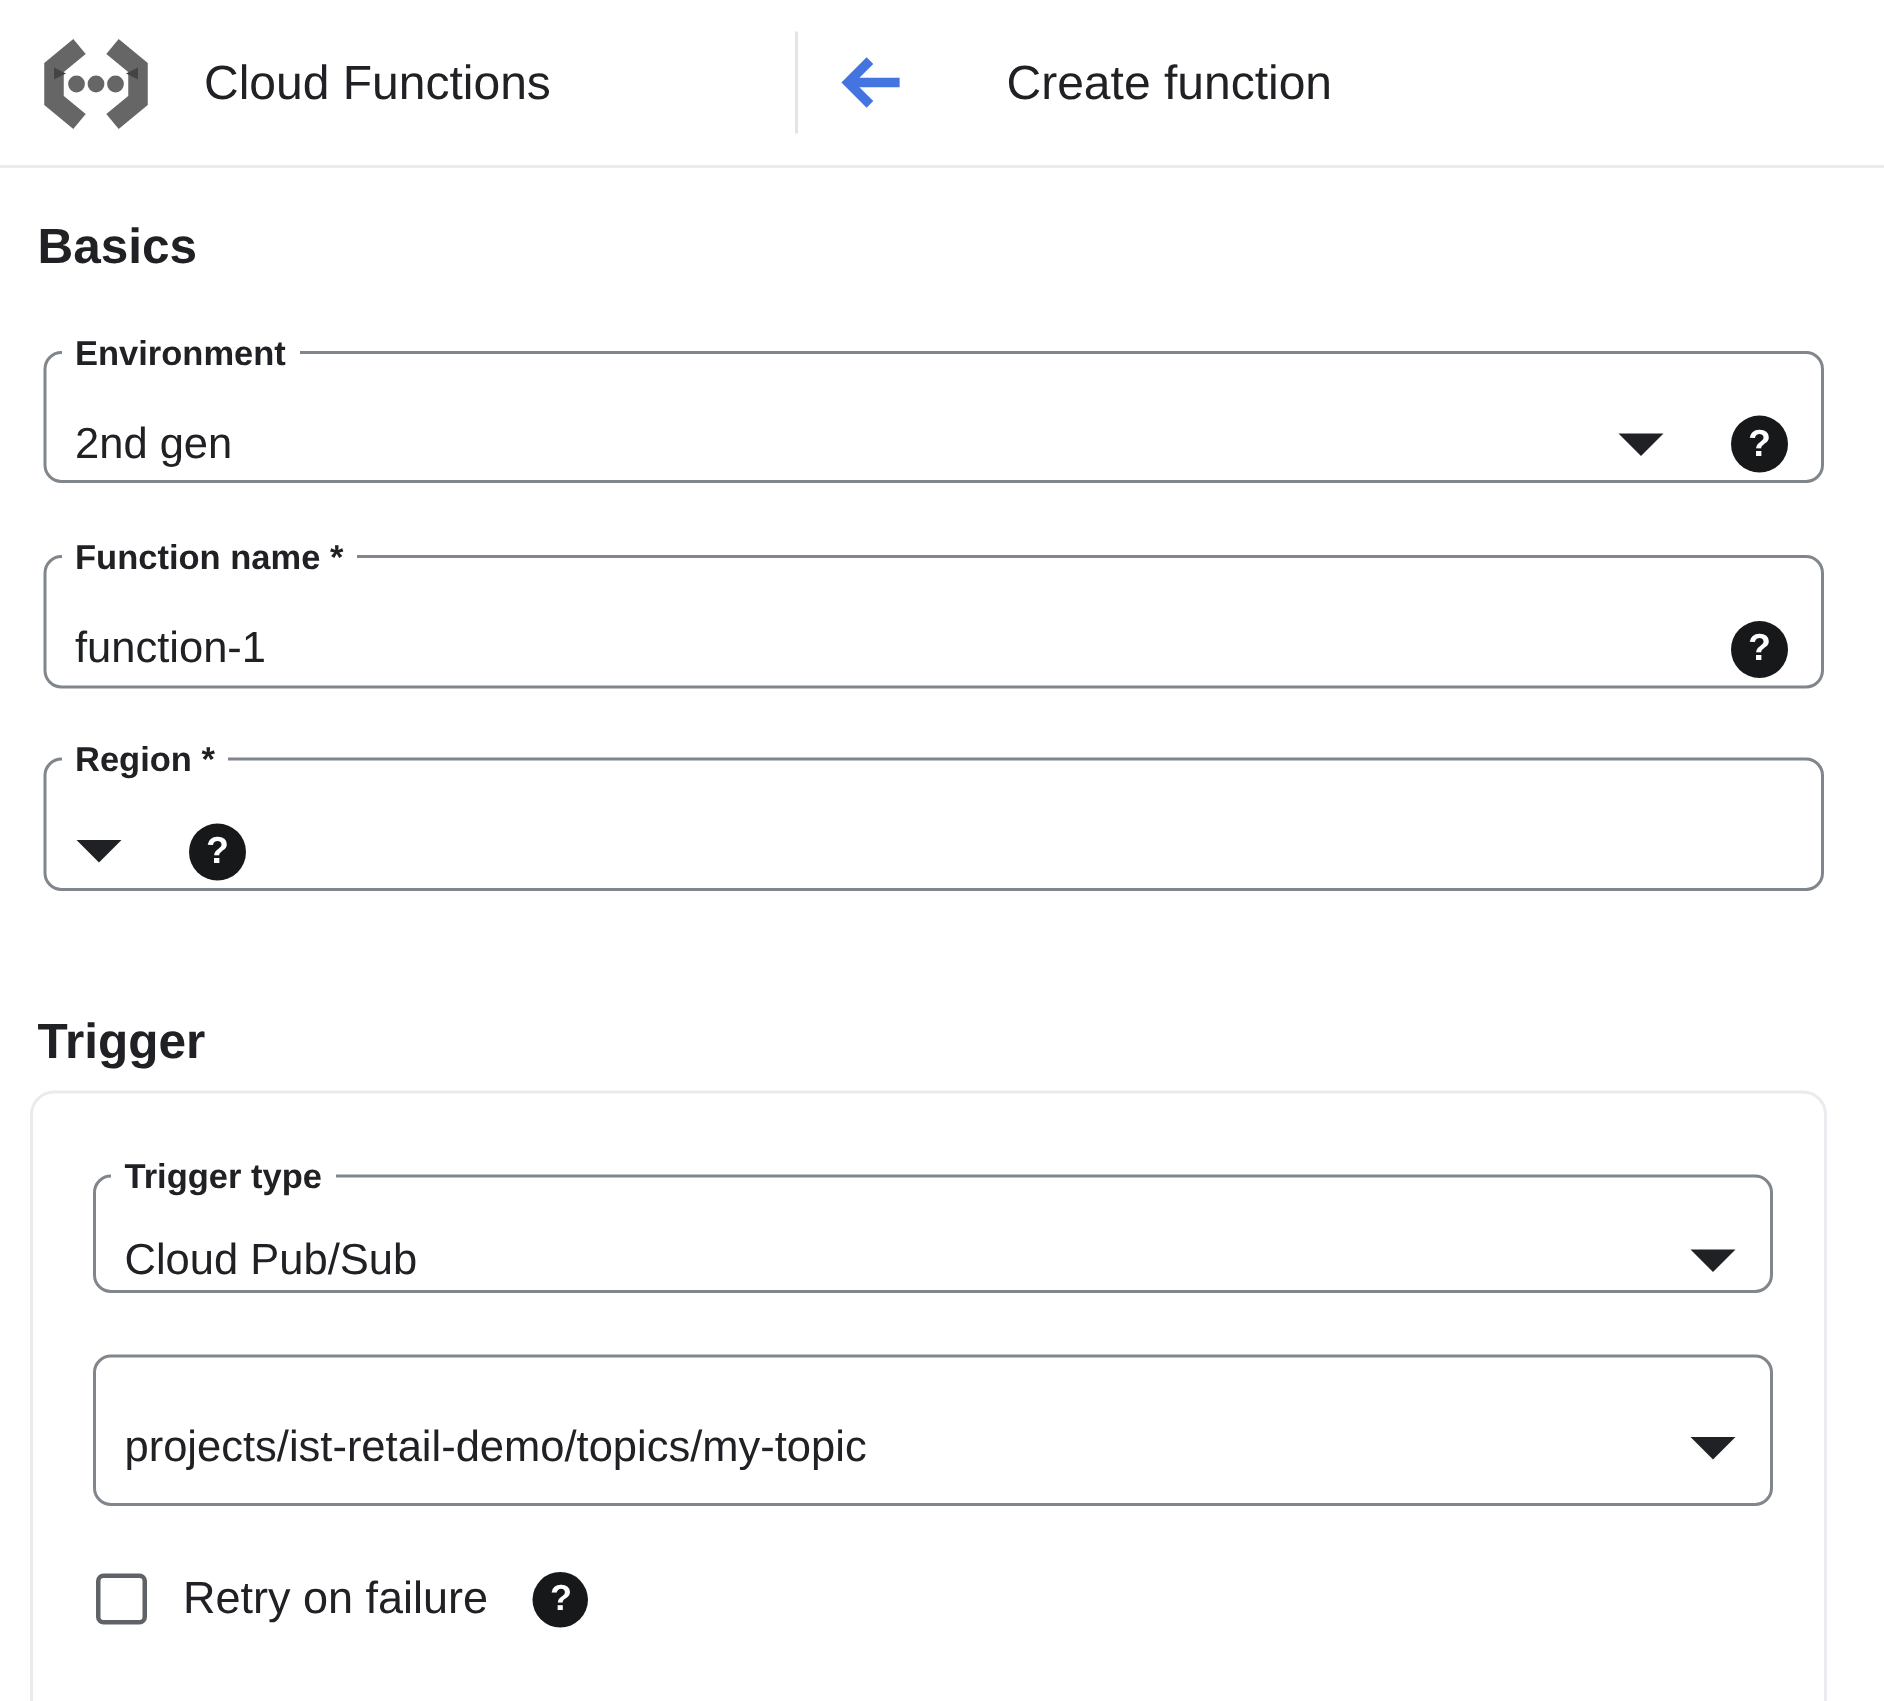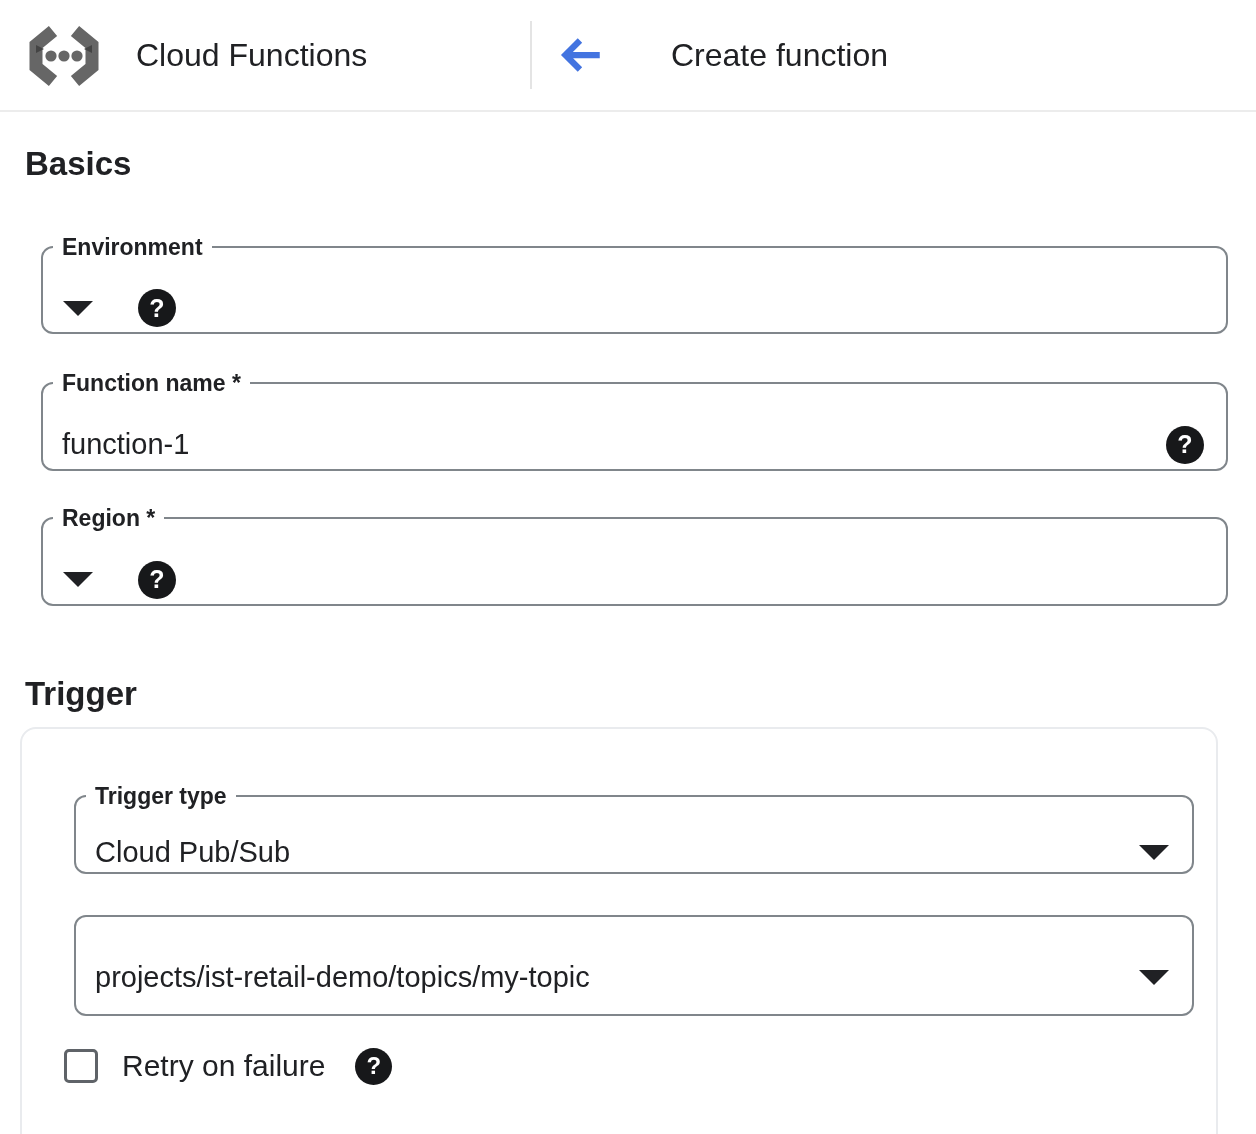--- a/index.html
+++ b/index.html
@@ -46,21 +46,21 @@
   .section-heading {
     position: absolute;
     font-size: 33px; font-weight: bold; color: #202124; line-height: 40px;
     white-space: nowrap;
   }
   .heading-basics  { left: 25px; top: 144px; }
   .heading-trigger { left: 25px; top: 674px; }
 
   
   fieldset.mfield {
-    position: absolute; margin: 16px; padding: 0;
+    position: absolute; margin: 4px; padding: 0;
     border: 2px solid #80868b; border-radius: 12px;
     background: #ffffff; box-sizing: border-box;
     min-inline-size: 0;
   }
   fieldset.mfield legend {
     margin-left: 10px; padding: 0 9px;
     font-size: 23px; font-weight: bold; line-height: 26px; color: #202124;
     white-space: nowrap;
   }
   .mrow {
@@ -141,20 +141,21 @@
       </span>
     </button>
     <div class="page-title">Create function</div>
   </div>
 
   <div class="section-heading heading-basics">Basics</div>
 
   <fieldset class="mfield f-environment" role="combobox">
     <legend>Environment</legend>
     <div class="mrow">
+      <div class="mvalue">2nd gen</div>
       <span class="caret">
         <svg width="32" height="17" viewBox="0 0 32 17">
             <path d="M1 1 L31 1 L16 16 Z" fill="#202124"></path>
           </svg>
       </span>
       <span class="gap44"></span>
       <button class="help-btn">
         <span>?</span>
       </button>
     </div>

